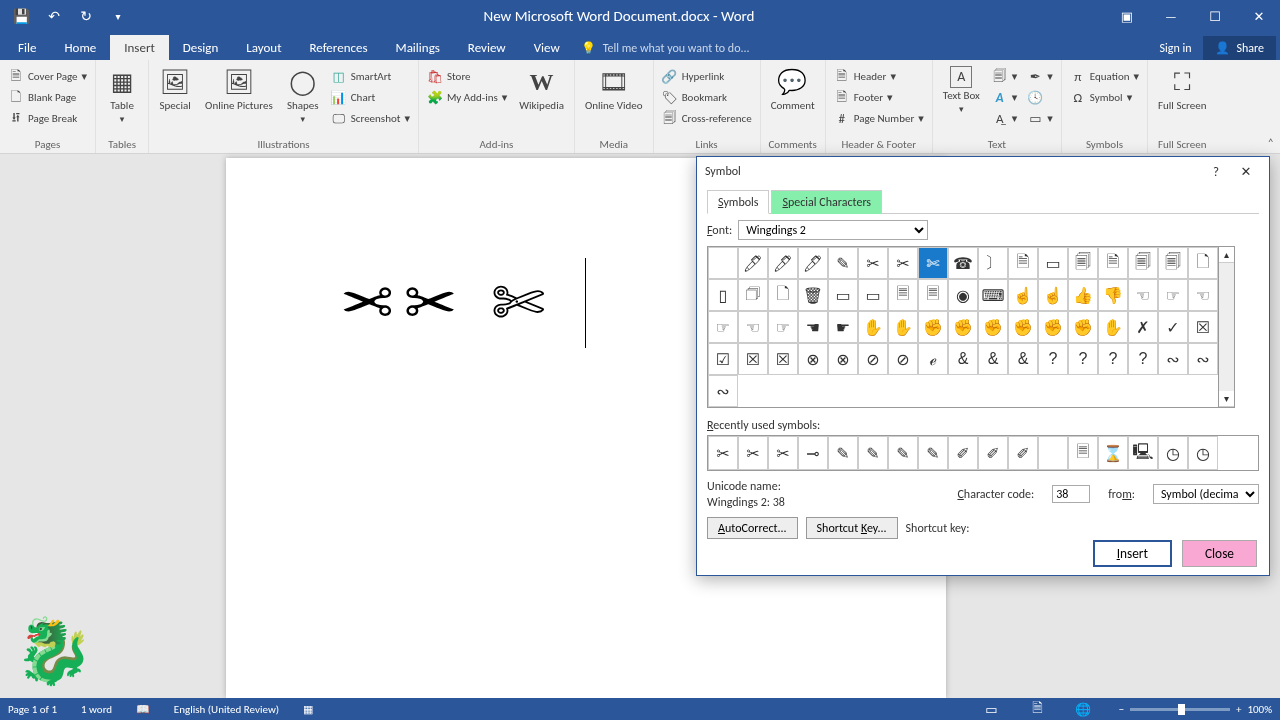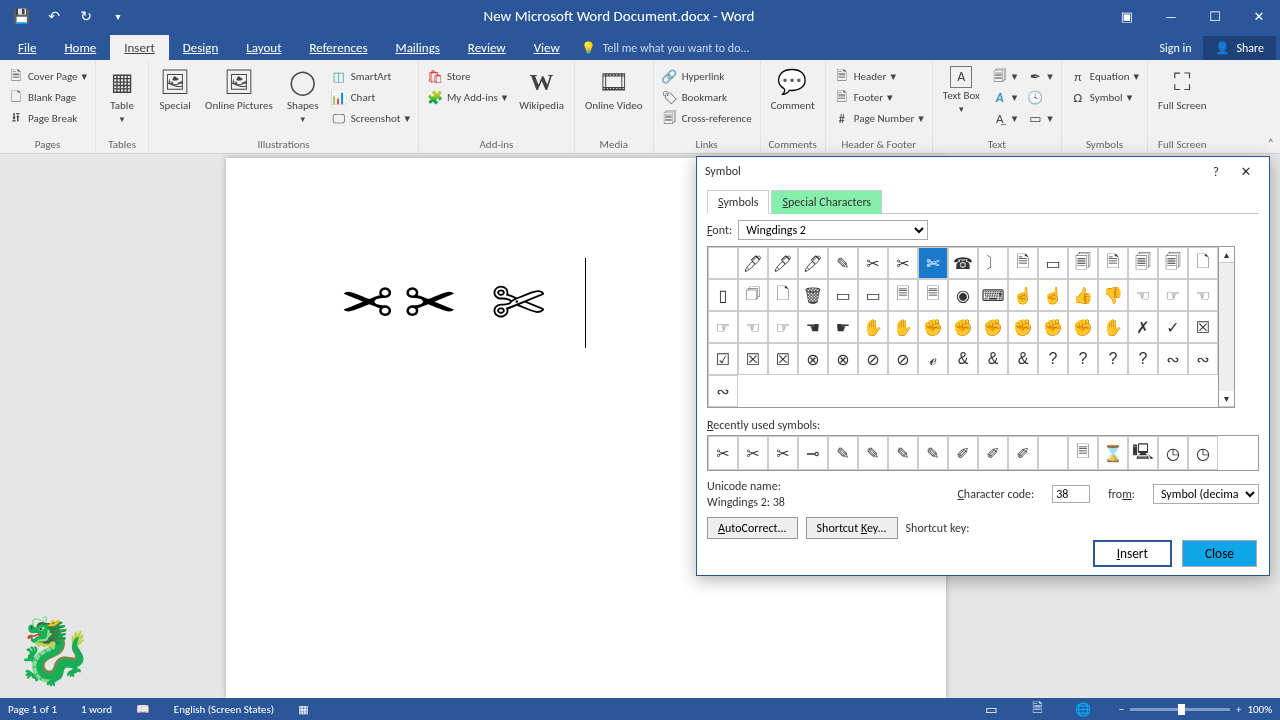--- a/index.html
+++ b/index.html
@@ -8,21 +8,21 @@
 
 .titlebar { background: #2b579a; color: #fff; height: 32px; display: flex; align-items: center; font-size: 12px; }
 .titlebar .qat { display: flex; align-items: center; gap: 4px; padding-left: 8px; }
 .titlebar .qat .tb-btn { width: 28px; height: 28px; display: flex; align-items: center; justify-content: center; font-size: 14px; }
 .titlebar .title { flex: 1; text-align: center; font-size: 15px; }
 .titlebar .wc { display: flex; gap: 2px; }
 .titlebar .wc div { width: 42px; height: 28px; display:flex; align-items:center; justify-content:center; font-size:13px; }
 
 
 .ribtabs { background: #2b579a; color:#fff; height: 28px; display:flex; align-items:flex-end; font-size: 13px; padding: 0 4px; }
-.ribtabs .tab { padding: 5px 14px; cursor:pointer;text-decoration:underline; }
+.ribtabs .tab { padding: 5px 14px; cursor:pointer; }
 .ribtabs .tab.active { background: #f1f1f1; color: #444; }
 .ribtabs .spacer { flex:1; }
 .ribtabs .signin { padding: 5px 12px; font-size:12px; }
 .ribtabs .share { background:#1e4177; padding:5px 12px; display:flex; align-items:center; gap:6px; font-size:12px; }
 .tellme { color: #cbd7ea; display:flex; align-items:center; gap:6px; padding:5px 8px; font-size:12px; }
 
 
 .ribbon { background: #f1f1f1; border-bottom: 1px solid #d4d4d4; height: 94px; display:flex; font-size: 11px; color:#444; position:relative; }
 .rgroup { border-right: 1px solid #e1e1e1; padding: 2px 6px 0 6px; display:flex; flex-direction:column; align-items:center; }
 .rgroup .body { flex:1; display:flex; align-items:flex-start; gap:6px; padding-top:4px; }
@@ -59,21 +59,21 @@
 .sym-scroll div { height:16px; display:flex; align-items:center; justify-content:center; border-bottom:1px solid #ccc; width:100%; }
 .sym-scroll .track { flex:1; background:#eee; border:none; }
 .recent { margin-top:10px; }
 .recent-grid { border:1px solid #999; display:grid; grid-template-columns: repeat(17, 30px); grid-auto-rows: 34px; margin-top:3px; }
 .recent-grid div { border:0.5px solid #ccc; display:flex; align-items:center; justify-content:center; font-size:16px; font-family:"Segoe UI Symbol", Arial; }
 .inforow { display:flex; align-items:center; margin-top:8px; gap:18px; }
 .inforow .left { flex:1; }
 .dlg-btn { border:1px solid #999; background:#eee; padding:3px 10px; font-size:12px; }
 .dlg-footer { position:absolute; bottom:8px; right:12px; display:flex; gap:10px; }
 .dlg-footer .primary { border:2px solid #2b579a; background:#fff; padding:3px 22px; }
-.dlg-footer .btn { border:1px solid #aaa; background:#0ea5e9; padding:3px 22px; }
+.dlg-footer .btn { border:1px solid #aaa; background:#f9a8d4; padding:3px 22px; }
 
 
 .status { position:absolute; bottom:0; left:0; right:0; height:22px; background:#2b579a; color:#fff; font-size:11px; display:flex; align-items:center; padding:0 8px; gap:24px; }
 .status .spacer { flex:1; }
 .status .zoom { display:flex; align-items:center; gap:6px; }
 .status .slider { width:100px; height:3px; background:#7d9bc3; position:relative; }
 .status .slider .thumb { position:absolute; left:48px; top:-4px; width:7px; height:11px; background:#fff; }
 .status .vbtn { width:22px; text-align:center; font-size:13px; }
 
 .dragon { position:absolute; left:14px; bottom:30px; font-size:64px; color:#444; opacity:.9; }
@@ -429,21 +429,21 @@
     <button class="btn">Close</button>
   </div>
 </div>
 
 <div class="dragon">🐉</div>
 
 <div class="status">
   <span>Page 1 of 1</span>
   <span>1 word</span>
   <span>📖</span>
-  <span>English (Screen States)</span>
+  <span>English (United Review)</span>
   <span>▦</span>
   <div class="spacer"></div>
   <span class="vbtn">▭</span>
   <span class="vbtn">🗎</span>
   <span class="vbtn">🌐</span>
   <div class="zoom">
     <span>−</span>
     <div class="slider">
         <div class="thumb"></div>
       </div>

